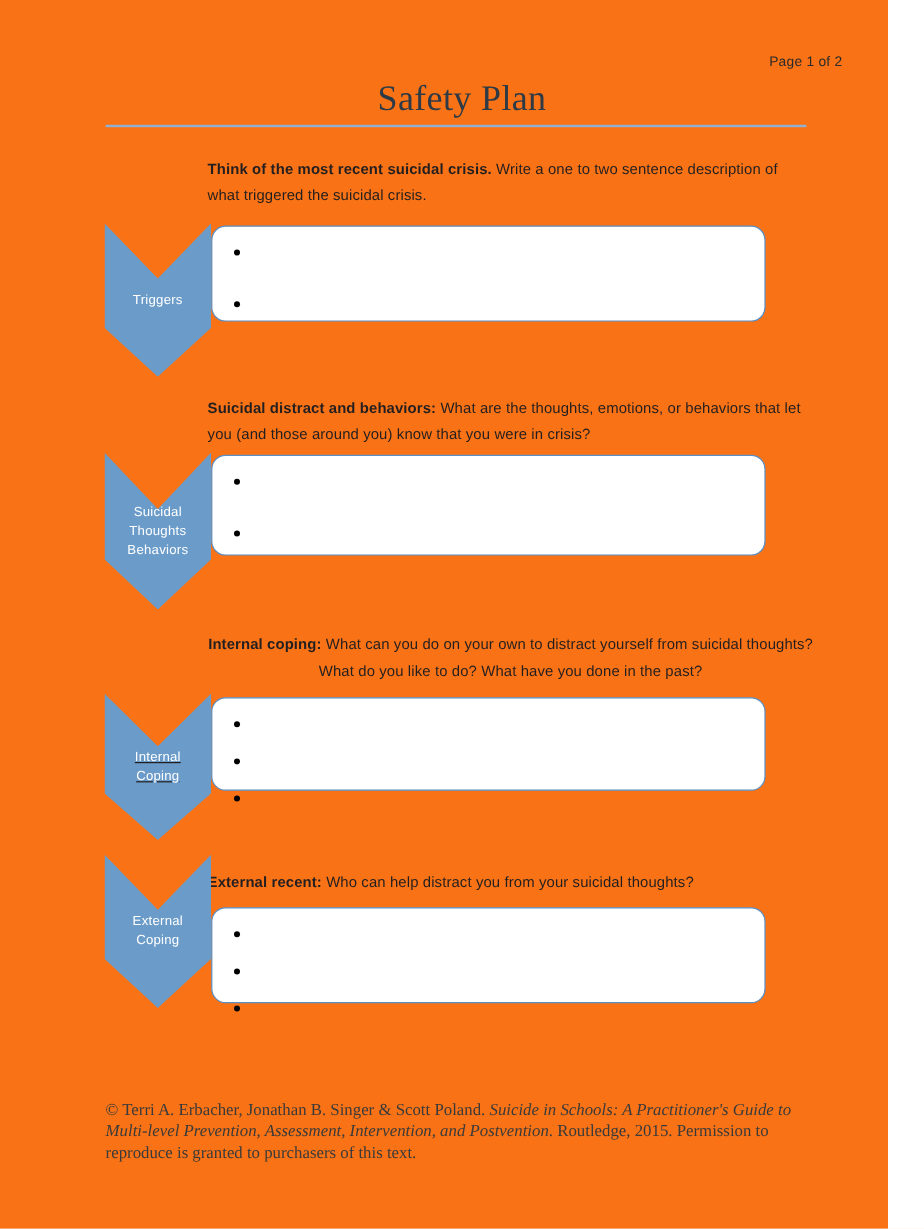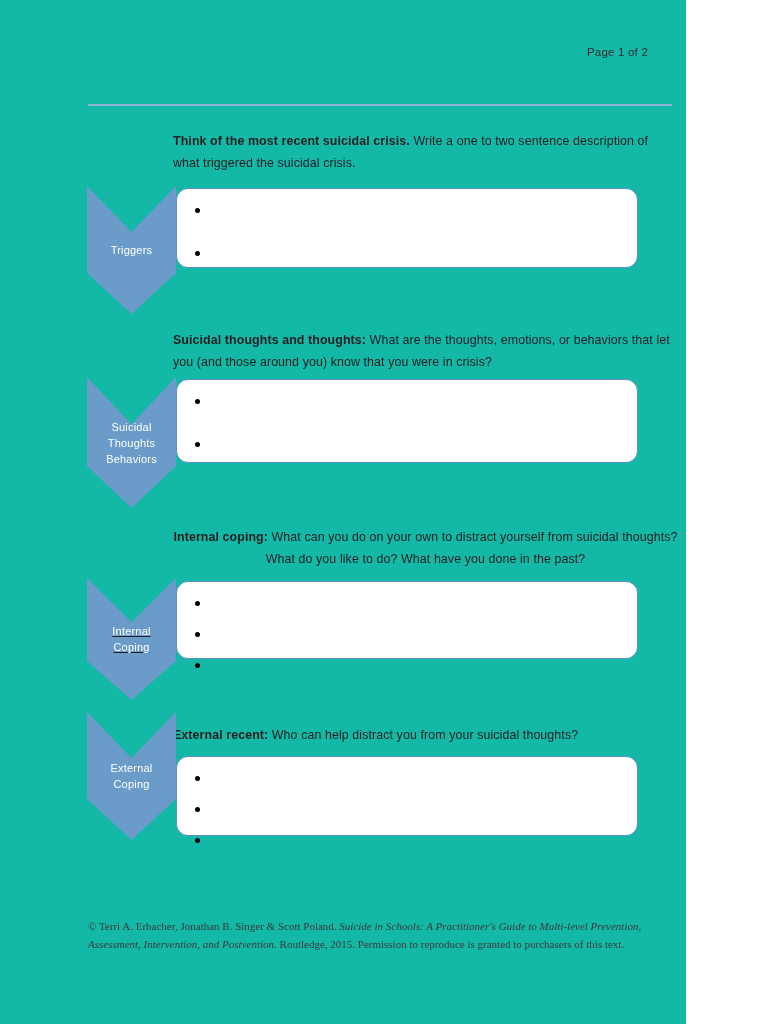--- a/index.html
+++ b/index.html
@@ -12,23 +12,23 @@
     height: 1024px;
     position: relative;
     font-family: "Liberation Sans", sans-serif;
     color: #231f20;
     overflow: hidden;
   }
 
   .page {
     position: absolute;
     left: 0; top: 0;
-    width: 686px;
+    width: 740px;
     height: 1024px;
-    background: #14b8a6;
+    background: #f97316;
   }
 
   
   .page-number {
     position: absolute;
     right: 38px;
     top: 46px;
     font-size: 11.5px;
     color: #2b2b2b;
     letter-spacing: 0.2px;
@@ -136,54 +136,55 @@
     line-height: 16px;
   }
 
   
   .footer {
     position: absolute;
     left: 88px;
     top: 917px;
     width: 590px;
     font-family: "Liberation Serif", serif;
-    font-size: 11px;
+    font-size: 14px;
     line-height: 18px;
     color: #3a3a3a;
   }
   .footer i { font-style: italic; }
 </style>
 </head>
 <body>
 
 <div class="page">
 
   <div class="page-number">Page 1 of 2</div>
 
+  <div class="doc-title">Safety Plan</div>
 
   <div class="title-rule"></div>
 
   <div class="section">
     <div class="prompt" style="top:130px;">
       <b>Think of the most recent suicidal crisis.</b><span> Write a one to two sentence description of what triggered the suicidal crisis.</span>
     </div>
     <div class="chevron" style="top:186px; height:128px;">
       <div class="chevron-label">Triggers</div>
     </div>
     <div class="answer-box" style="top:188px; height:80px;">
       <ul class="bullets">
         <li><span></span></li>
         <li style="margin-top:26px;"><span></span></li>
       </ul>
     </div>
   </div>
 
   <div class="section">
     <div class="prompt" style="top:329px;">
-      <b>Suicidal thoughts and thoughts:</b><span> What are the thoughts, emotions, or behaviors that let you (and those around you) know that you were in crisis?</span>
+      <b>Suicidal distract and behaviors:</b><span> What are the thoughts, emotions, or behaviors that let you (and those around you) know that you were in crisis?</span>
     </div>
     <div class="chevron" style="top:377px; height:131px;">
       <div class="chevron-label">Suicidal
 Thoughts
 Behaviors</div>
     </div>
     <div class="answer-box" style="top:379px; height:84px;">
       <ul class="bullets">
         <li><span></span></li>
         <li style="margin-top:26px;"><span></span></li>

